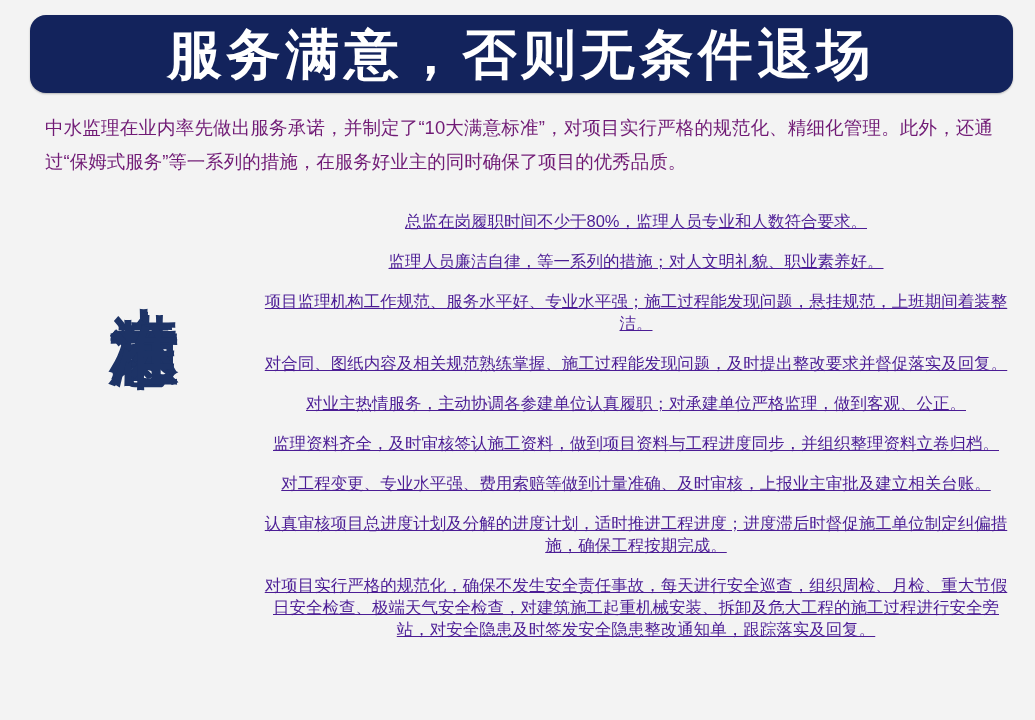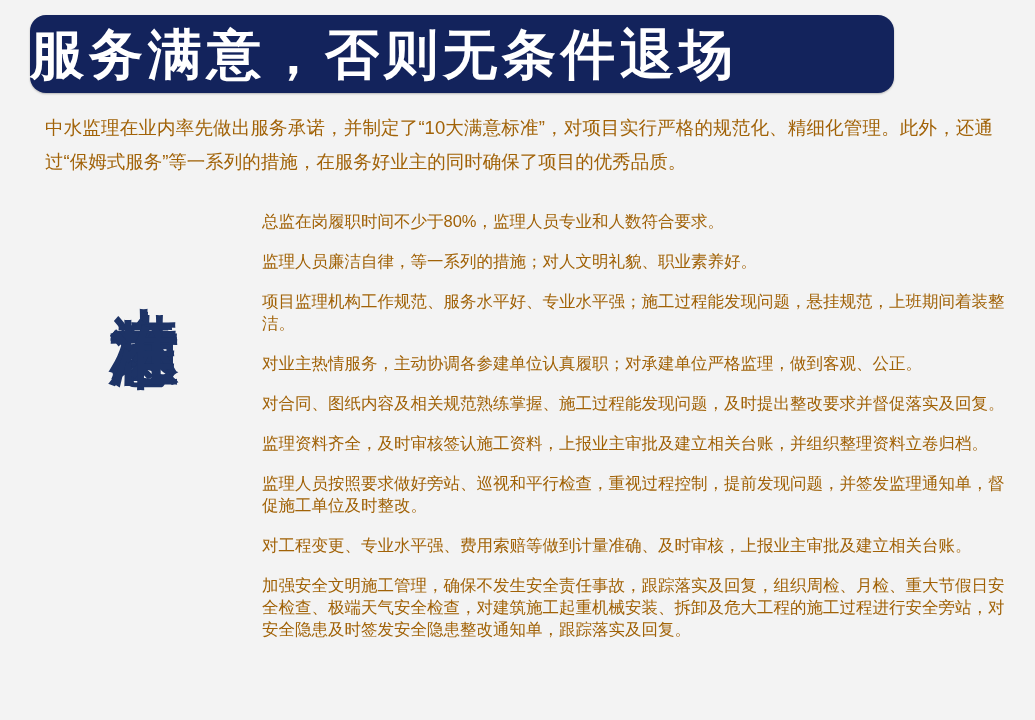--- a/index.html
+++ b/index.html
@@ -11,44 +11,45 @@
     position: relative;
     width: 1035px;
     height: 720px;
     background: #f3f3f3;
     overflow: hidden;
   }
   .banner {
     position: absolute;
     left: 30px;
     top: 15px;
-    width: 864px;
+    width: 983px;
     height: 78px;
     background: #13235c;
     border-radius: 16px;
     display: flex;
     align-items: center;
+    justify-content: center;
     box-shadow: 0 1px 2px rgba(0,0,0,0.25);
   }
   .banner-title {
     color: #ffffff;
     font-size: 54px;
     font-weight: bold;
     letter-spacing: 5px;
     white-space: nowrap;
     line-height: 1;
   }
   .intro {
     position: absolute;
     left: 45px;
     top: 111px;
     width: 948px;
     font-size: 18.5px;
     line-height: 34px;
-    color: #a16207;
+    color: #701a75;
     text-align: justify;
     margin: 0;
   }
   .vertical-title {
     position: absolute;
     left: 112px;
     top: 252px;
     writing-mode: vertical-rl;
     text-orientation: upright;
     font-size: 68px;
@@ -63,42 +64,43 @@
     top: 210px;
     width: 748px;
     display: flex;
     flex-direction: column;
     gap: 18px;
   }
   .standards p {
     margin: 0;
     font-size: 16.5px;
     line-height: 22px;
-    color: #a16207;
-    text-align: left;
+    color: #4c1d95;
+    text-align: center;
+    text-decoration: underline;
   }
 </style>
 </head>
 <body>
 
 <div class="page">
 
   <div class="banner">
     <span class="banner-title">服务满意，否则无条件退场</span>
   </div>
 
   <p class="intro">中水监理在业内率先做出服务承诺，并制定了“10大满意标准”，对项目实行严格的规范化、精细化管理。此外，还通过“保姆式服务”等一系列的措施，在服务好业主的同时确保了项目的优秀品质。</p>
 
   <div class="vertical-title">十大满意标准</div>
 
   <div class="standards">
     <p>总监在岗履职时间不少于80%，监理人员专业和人数符合要求。</p>
     <p>监理人员廉洁自律，等一系列的措施；对人文明礼貌、职业素养好。</p>
     <p>项目监理机构工作规范、服务水平好、专业水平强；施工过程能发现问题，悬挂规范，上班期间着装整洁。</p>
+    <p>对合同、图纸内容及相关规范熟练掌握、施工过程能发现问题，及时提出整改要求并督促落实及回复。</p>
     <p>对业主热情服务，主动协调各参建单位认真履职；对承建单位严格监理，做到客观、公正。</p>
-    <p>对合同、图纸内容及相关规范熟练掌握、施工过程能发现问题，及时提出整改要求并督促落实及回复。</p>
-    <p>监理资料齐全，及时审核签认施工资料，上报业主审批及建立相关台账，并组织整理资料立卷归档。</p>
-    <p>监理人员按照要求做好旁站、巡视和平行检查，重视过程控制，提前发现问题，并签发监理通知单，督促施工单位及时整改。</p>
+    <p>监理资料齐全，及时审核签认施工资料，做到项目资料与工程进度同步，并组织整理资料立卷归档。</p>
     <p>对工程变更、专业水平强、费用索赔等做到计量准确、及时审核，上报业主审批及建立相关台账。</p>
-    <p>加强安全文明施工管理，确保不发生安全责任事故，跟踪落实及回复，组织周检、月检、重大节假日安全检查、极端天气安全检查，对建筑施工起重机械安装、拆卸及危大工程的施工过程进行安全旁站，对安全隐患及时签发安全隐患整改通知单，跟踪落实及回复。</p>
+    <p>认真审核项目总进度计划及分解的进度计划，适时推进工程进度；进度滞后时督促施工单位制定纠偏措施，确保工程按期完成。</p>
+    <p>对项目实行严格的规范化，确保不发生安全责任事故，每天进行安全巡查，组织周检、月检、重大节假日安全检查、极端天气安全检查，对建筑施工起重机械安装、拆卸及危大工程的施工过程进行安全旁站，对安全隐患及时签发安全隐患整改通知单，跟踪落实及回复。</p>
   </div>
 
 </div>
 
 </body></html>

